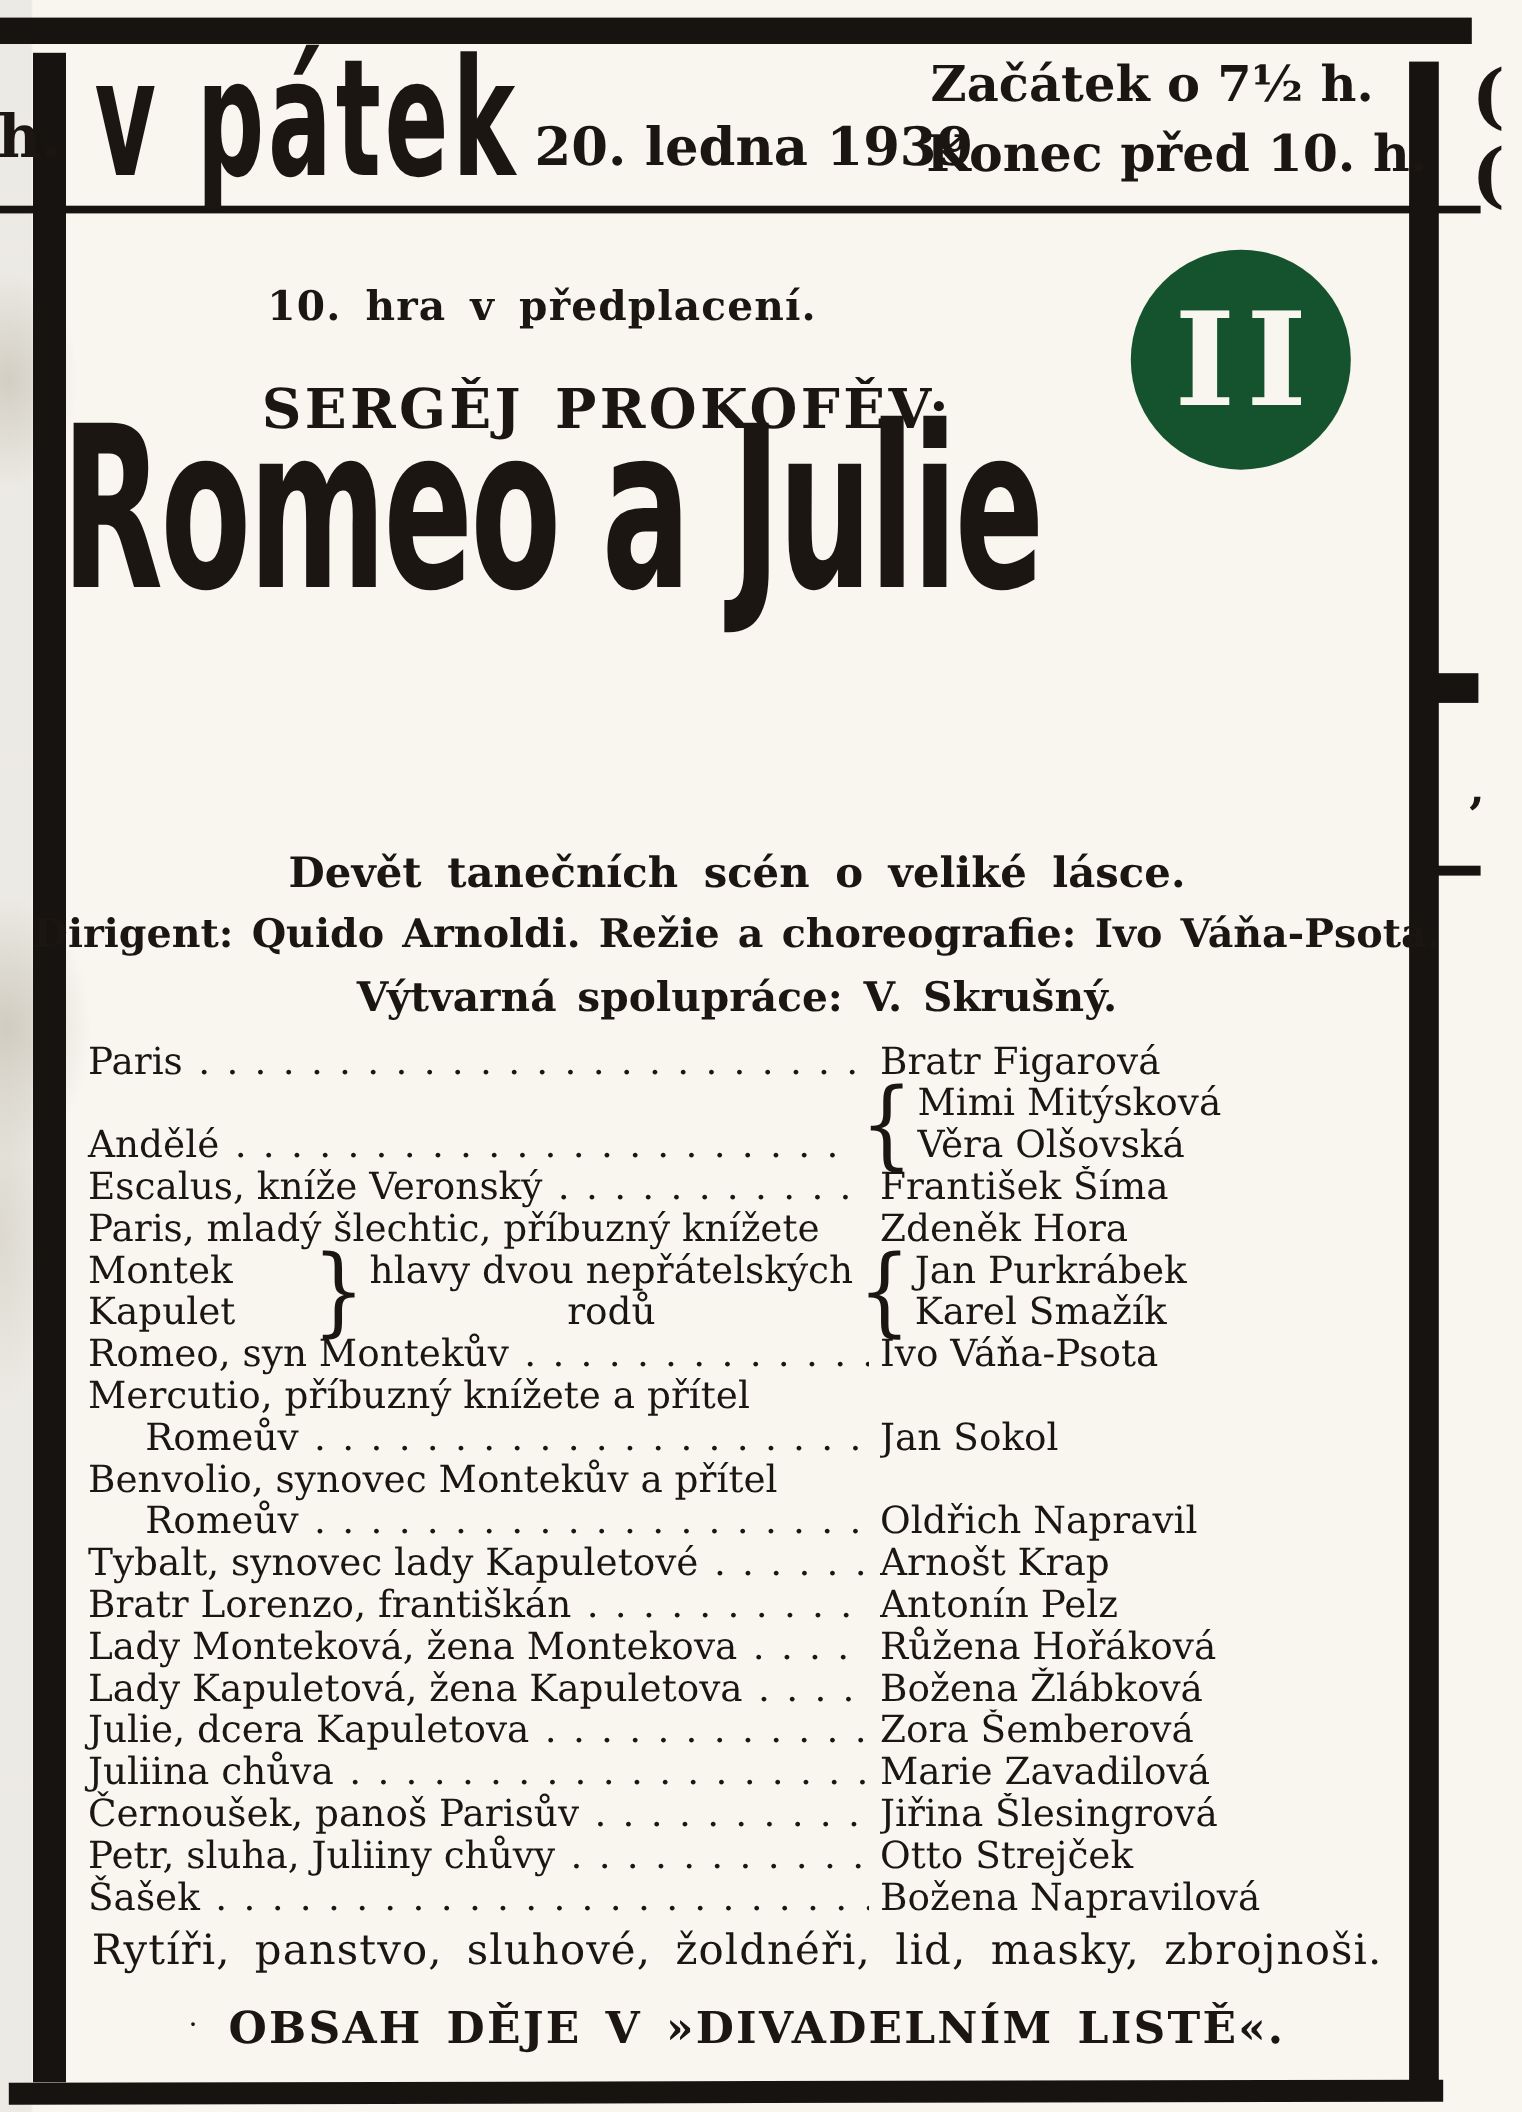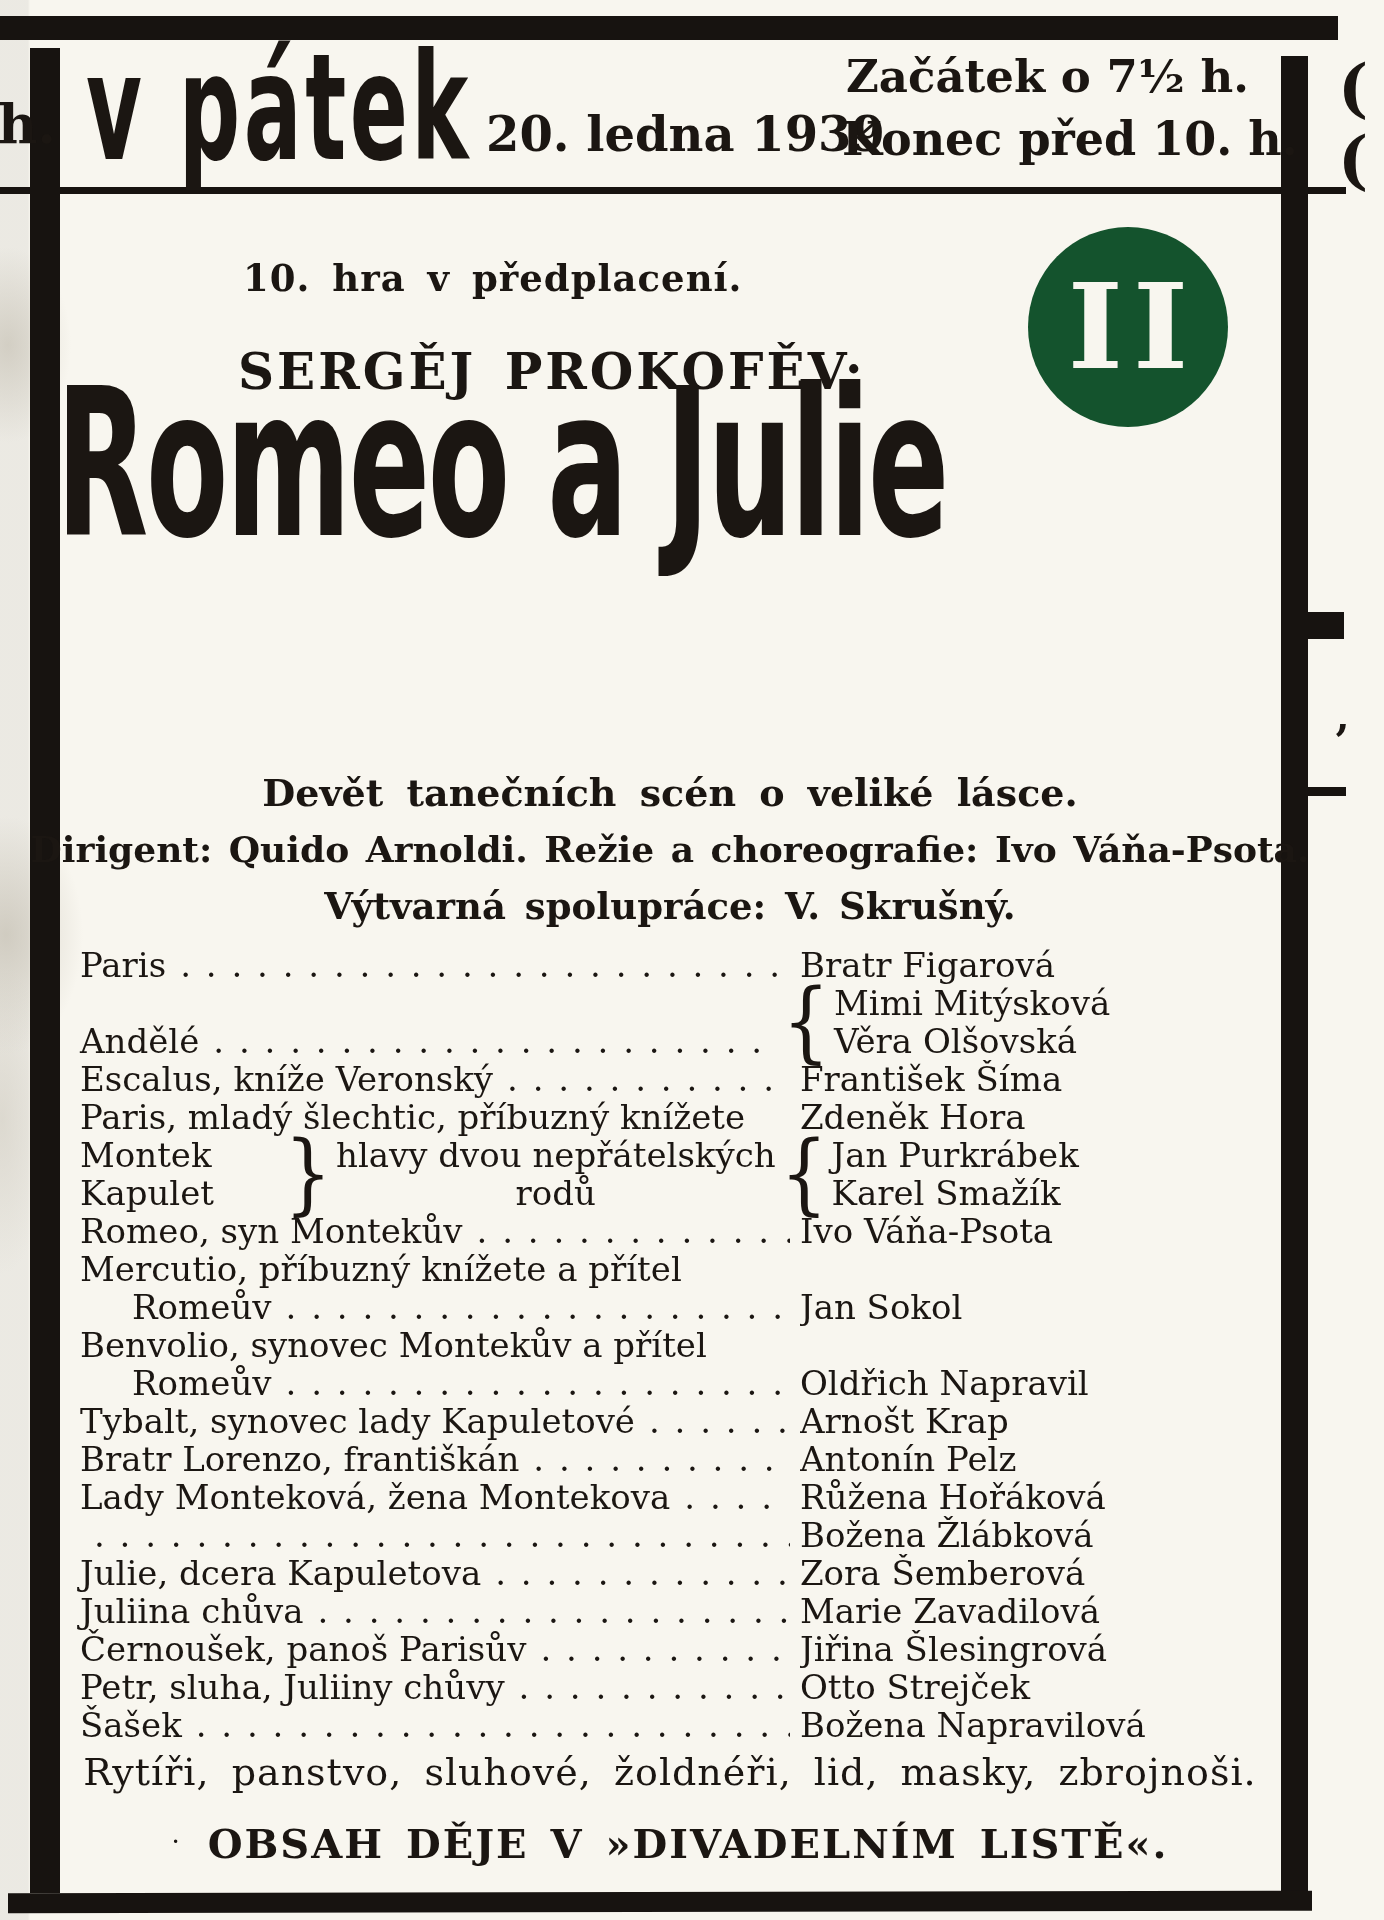--- a/index.html
+++ b/index.html
@@ -201,20 +201,21 @@
     <span class="cname">Antonín Pelz</span>
   </div>
 
   <div class="crow">
     <span class="crole">Lady Monteková, žena Montekova</span>
     <span class="cdots">. . . . . . . . . . . . . . . . . . . . . . . . . . . . . . . . . . . . . . . . . . . . . . . .</span>
     <span class="cname">Růžena Hořáková</span>
   </div>
 
   <div class="crow">
+    <span class="crole">Lady Kapuletová, žena Kapuletova</span>
     <span class="cdots">. . . . . . . . . . . . . . . . . . . . . . . . . . . . . . . . . . . . . . . . . . . . . . . .</span>
     <span class="cname">Božena Žlábková</span>
   </div>
 
   <div class="crow">
     <span class="crole">Julie, dcera Kapuletova</span>
     <span class="cdots">. . . . . . . . . . . . . . . . . . . . . . . . . . . . . . . . . . . . . . . . . . . . . . . .</span>
     <span class="cname">Zora Šemberová</span>
   </div>
 

